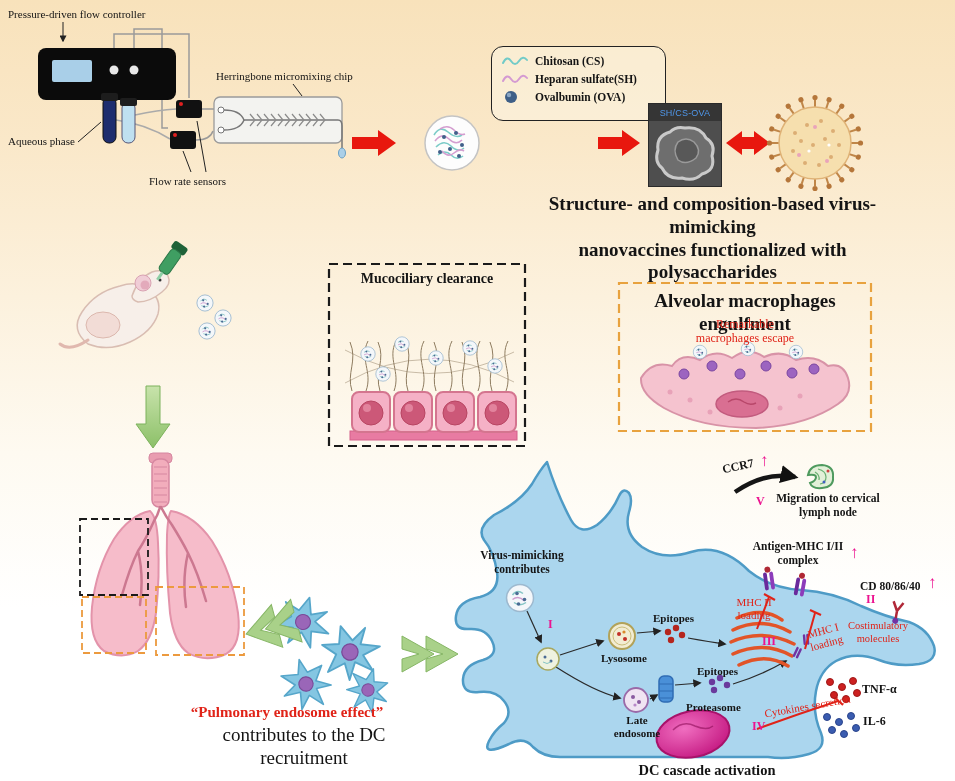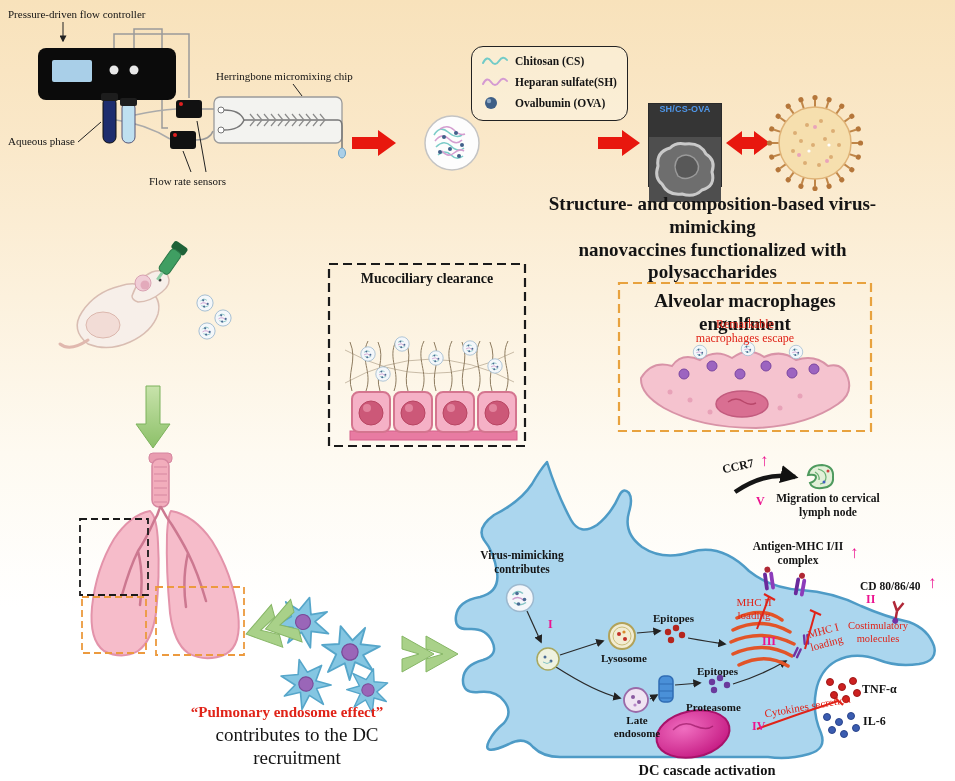--- a/index.html
+++ b/index.html
@@ -9,28 +9,28 @@
     font-family:"Liberation Serif",serif;color:#141414}
   #art{position:absolute;left:0;top:0}
   .lbl{position:absolute;line-height:1.2;white-space:nowrap;font-size:11px}
   .b{font-weight:bold}
   .ctr{text-align:center;white-space:normal}
   .red{color:#e02318}
   .mag{color:#ec1390;font-weight:bold}
   .f12{font-size:12px}.f115{font-size:11.5px}.f13{font-size:12px}.f135{font-size:19px}
   .f14{font-size:14px}.f145{font-size:14.5px}.f15{font-size:15px}.f105{font-size:10.5px}
   .arrowup{font-size:17px;line-height:1}
-  #legend{position:absolute;left:471px;top:46px;width:157px;height:75px;border:1.6px solid #222;
-    border-radius:12px;padding:7px 6px 10px 10px;display:flex;flex-direction:column;
+  #legend{position:absolute;left:491px;top:46px;width:175px;height:75px;border:1.6px solid #222;
+    border-radius:12px;padding:7px 6px 16px 10px;display:flex;flex-direction:column;
     justify-content:space-between;background:rgba(253,249,238,.4)}
   .leg-row{display:flex;align-items:center;gap:7px;font-weight:bold;font-size:11.5px}
   .leg-ic{flex:0 0 auto}
   #tem{position:absolute;left:648px;top:103px;width:74px;height:84px;border:1px solid #2a2a2a}
-  #tem .tem-head{height:33px;background:#353535;color:#4f97ea;display:flex;
-    justify-content:center;font-family:"Liberation Sans",sans-serif;font-weight:bold;font-size:9px;letter-spacing:.2px}
+  #tem .tem-head{height:17px;background:#353535;color:#4f97ea;display:flex;align-items:center;
+    justify-content:center;font-family:"Liberation Sans",sans-serif;font-weight:normal;font-size:9px;letter-spacing:.2px}
   #tem svg{display:block}
 </style>
 </head>
 <body>
 
 <div id="canvas">
 
 <svg id="art" width="955" height="781" viewBox="0 0 955 781">
   <defs>
     <marker id="mArr" viewBox="0 0 10 10" refX="8" refY="5" markerWidth="7" markerHeight="7" orient="auto">
@@ -454,21 +454,21 @@
 </div>
 
 <div class="lbl b ctr f14" style="left:331px;top:271px;width:192px">Mucociliary clearance</div>
 <div class="lbl b ctr f135" style="left:621px;top:290px;width:248px">Alveolar macrophages engulfment</div>
 <div class="lbl red ctr f13" style="left:621px;top:317px;width:248px">
   <div>Remarkable</div>
   <div>macrophages escape</div>
 </div>
 
 <div class="lbl b red ctr f15" style="left:182px;top:703px;width:210px">“Pulmonary endosome effect”</div>
-<div class="lbl ctr f135" style="left:192px;top:724px;width:210px">contributes to the DC recruitment</div>
+<div class="lbl ctr f135" style="left:199px;top:724px;width:210px">contributes to the DC recruitment</div>
 
 <div class="lbl b ctr f115" style="left:474px;top:549px;width:96px">
   <div>Virus-mimicking</div>
   <div>contributes</div>
 </div>
 <div class="lbl mag f13" style="left:548px;top:617px">I</div>
 <div class="lbl b ctr" style="left:596px;top:652px;width:56px">Lysosome</div>
 <div class="lbl b" style="left:653px;top:612px">Epitopes</div>
 <div class="lbl b" style="left:697px;top:665px">Epitopes</div>
 <div class="lbl b" style="left:686px;top:701px">Proteasome</div>

